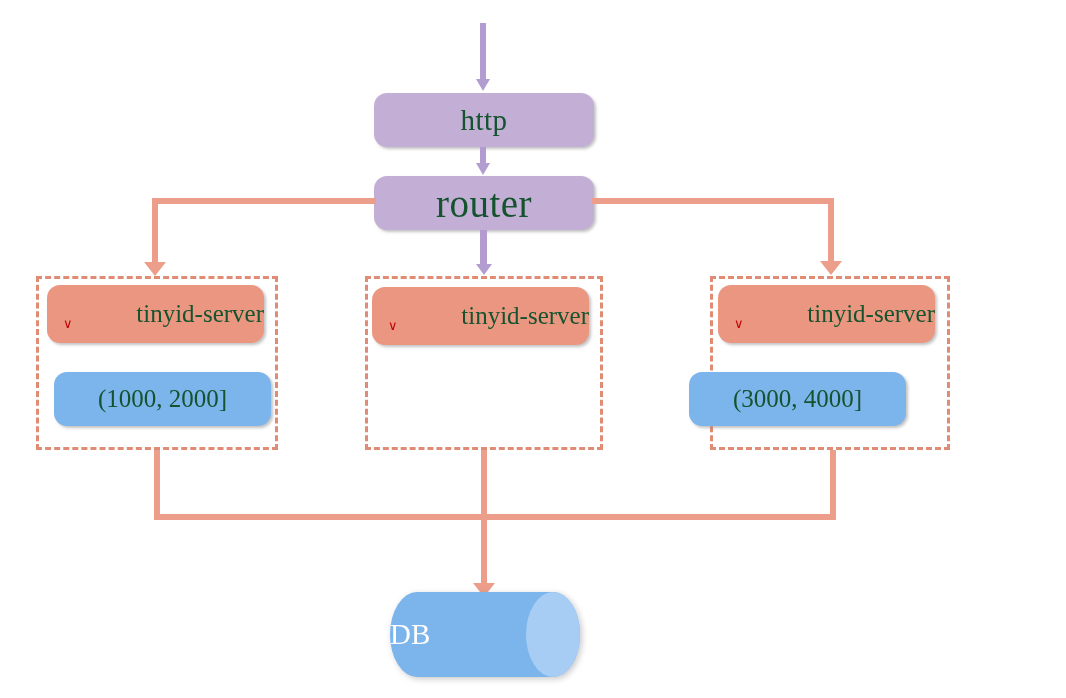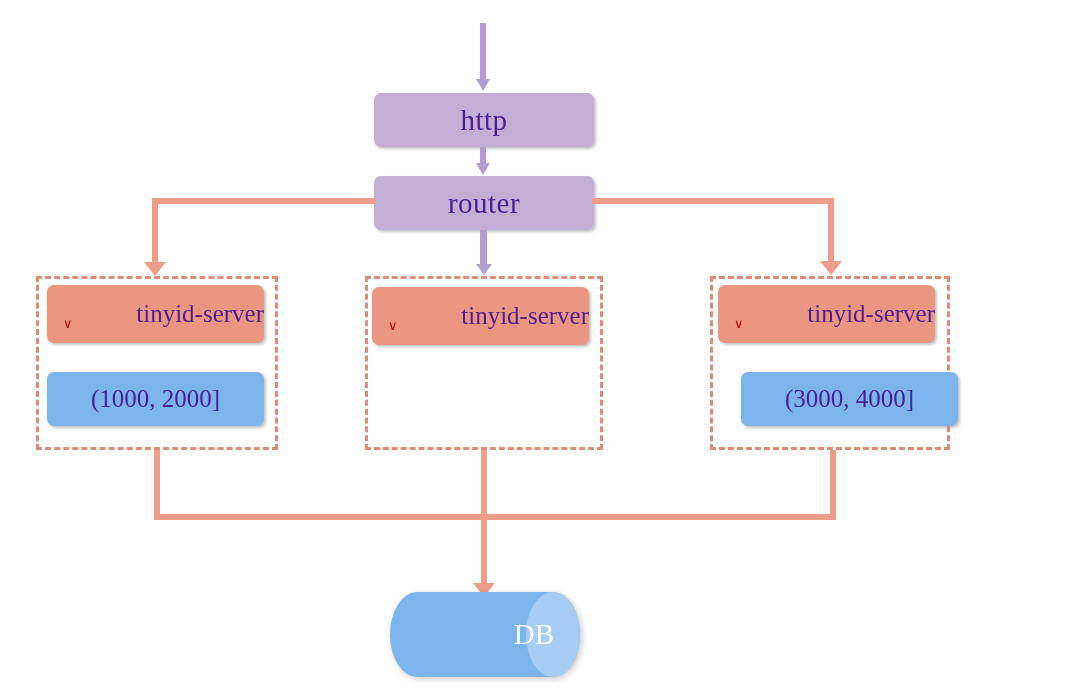--- a/index.html
+++ b/index.html
@@ -18,35 +18,35 @@
     background: #ffffff;
     overflow: hidden;
   }
   
   .node {
     position: absolute;
     box-sizing: border-box;
     display: flex;
     align-items: center;
     justify-content: center;
-    color: #4c1d95;
+    color: #14532d;
     text-align: center;
-    border-radius: 7px;
+    border-radius: 13px;
     box-shadow: 2px 2px 3px rgba(120,120,120,0.45);
     user-select: none;
     white-space: nowrap;
   }
   .node.purple { background: #c3aed6; }
   .node.salmon { background: #eb9681; justify-content: flex-end; }
   .node.blue   { background: #7cb4ec; }
 
   .node.http   { font-size: 29px; letter-spacing: 0.5px; }
-  .node.router { font-size: 29px; letter-spacing: 0.5px; text-align: right; }
+  .node.router { font-size: 39px; letter-spacing: 0.5px; text-align: right; }
   .node.server { font-size: 25px; }
-  .node.range  { font-size: 25px; }
+  .node.range  { font-size: 25px; margin-left: 7px; }
 
   
   .group-box {
     position: absolute;
     box-sizing: border-box;
     border: 3px dashed #e08c74;
     background: transparent;
   }
 
   
@@ -93,21 +93,21 @@
     filter: drop-shadow(2px 2px 3px rgba(120,120,120,0.4));
   }
   .cylinder .cyl-label {
     position: absolute;
     left: 0;
     top: 0;
     width: 100%;
     height: 100%;
     display: flex;
     align-items: center;
-    justify-content: flex-end;
+    justify-content: flex-start;
     color: #ffffff;
     font-size: 29px;
     padding-right: 26px;
     box-sizing: border-box;
     user-select: none;
   }
 </style>
 </head>
 <body>
 
@@ -151,21 +151,21 @@
   <div class="node salmon server" style="left:372px; top:287px; width:217px; height:58px;">
     <span>tinyid-server</span>
   </div>
   <div class="squiggle" style="left:388px; top:319px;">∨</div>
 
   <div class="group-box" style="left:710px; top:276px; width:240px; height:174px;"></div>
   <div class="node salmon server" style="left:718px; top:285px; width:217px; height:58px;">
     <span>tinyid-server</span>
   </div>
   <div class="squiggle" style="left:734px; top:317px;">∨</div>
-  <div class="node blue range" style="left:741px; top:372px; width:217px; height:54px;">
+  <div class="node blue range" style="left:682px; top:372px; width:217px; height:54px;">
     <span>(3000, 4000]</span>
   </div>
 
   <div class="line" style="left:154px; top:450px; width:6px; height:70px;"></div>
 
   <div class="line" style="left:830px; top:450px; width:6px; height:70px;"></div>
 
   <div class="line" style="left:154px; top:514px; width:682px; height:6px;"></div>
 
   <div class="line" style="left:481px; top:450px; width:6px; height:137px;"></div>

